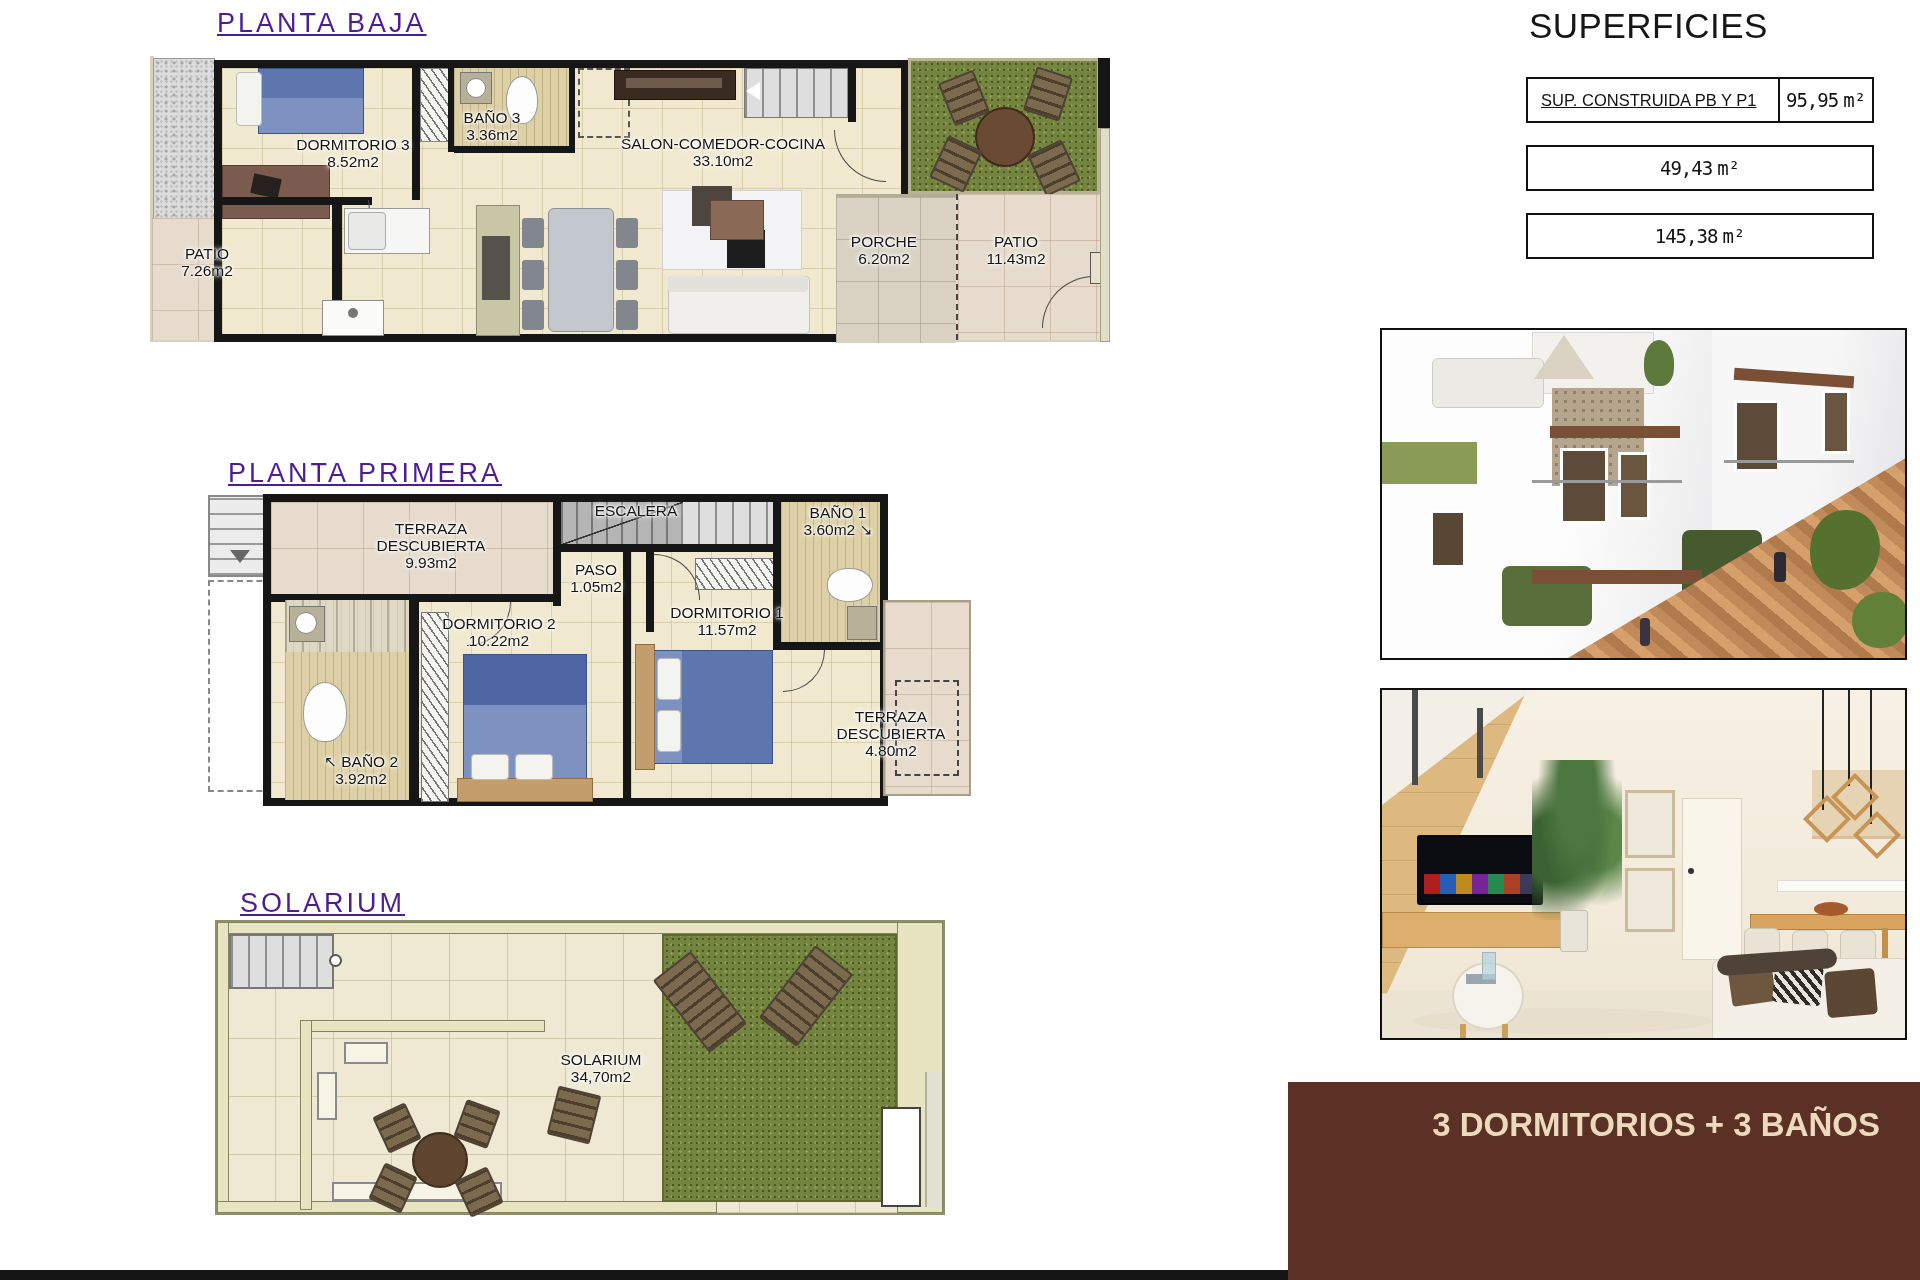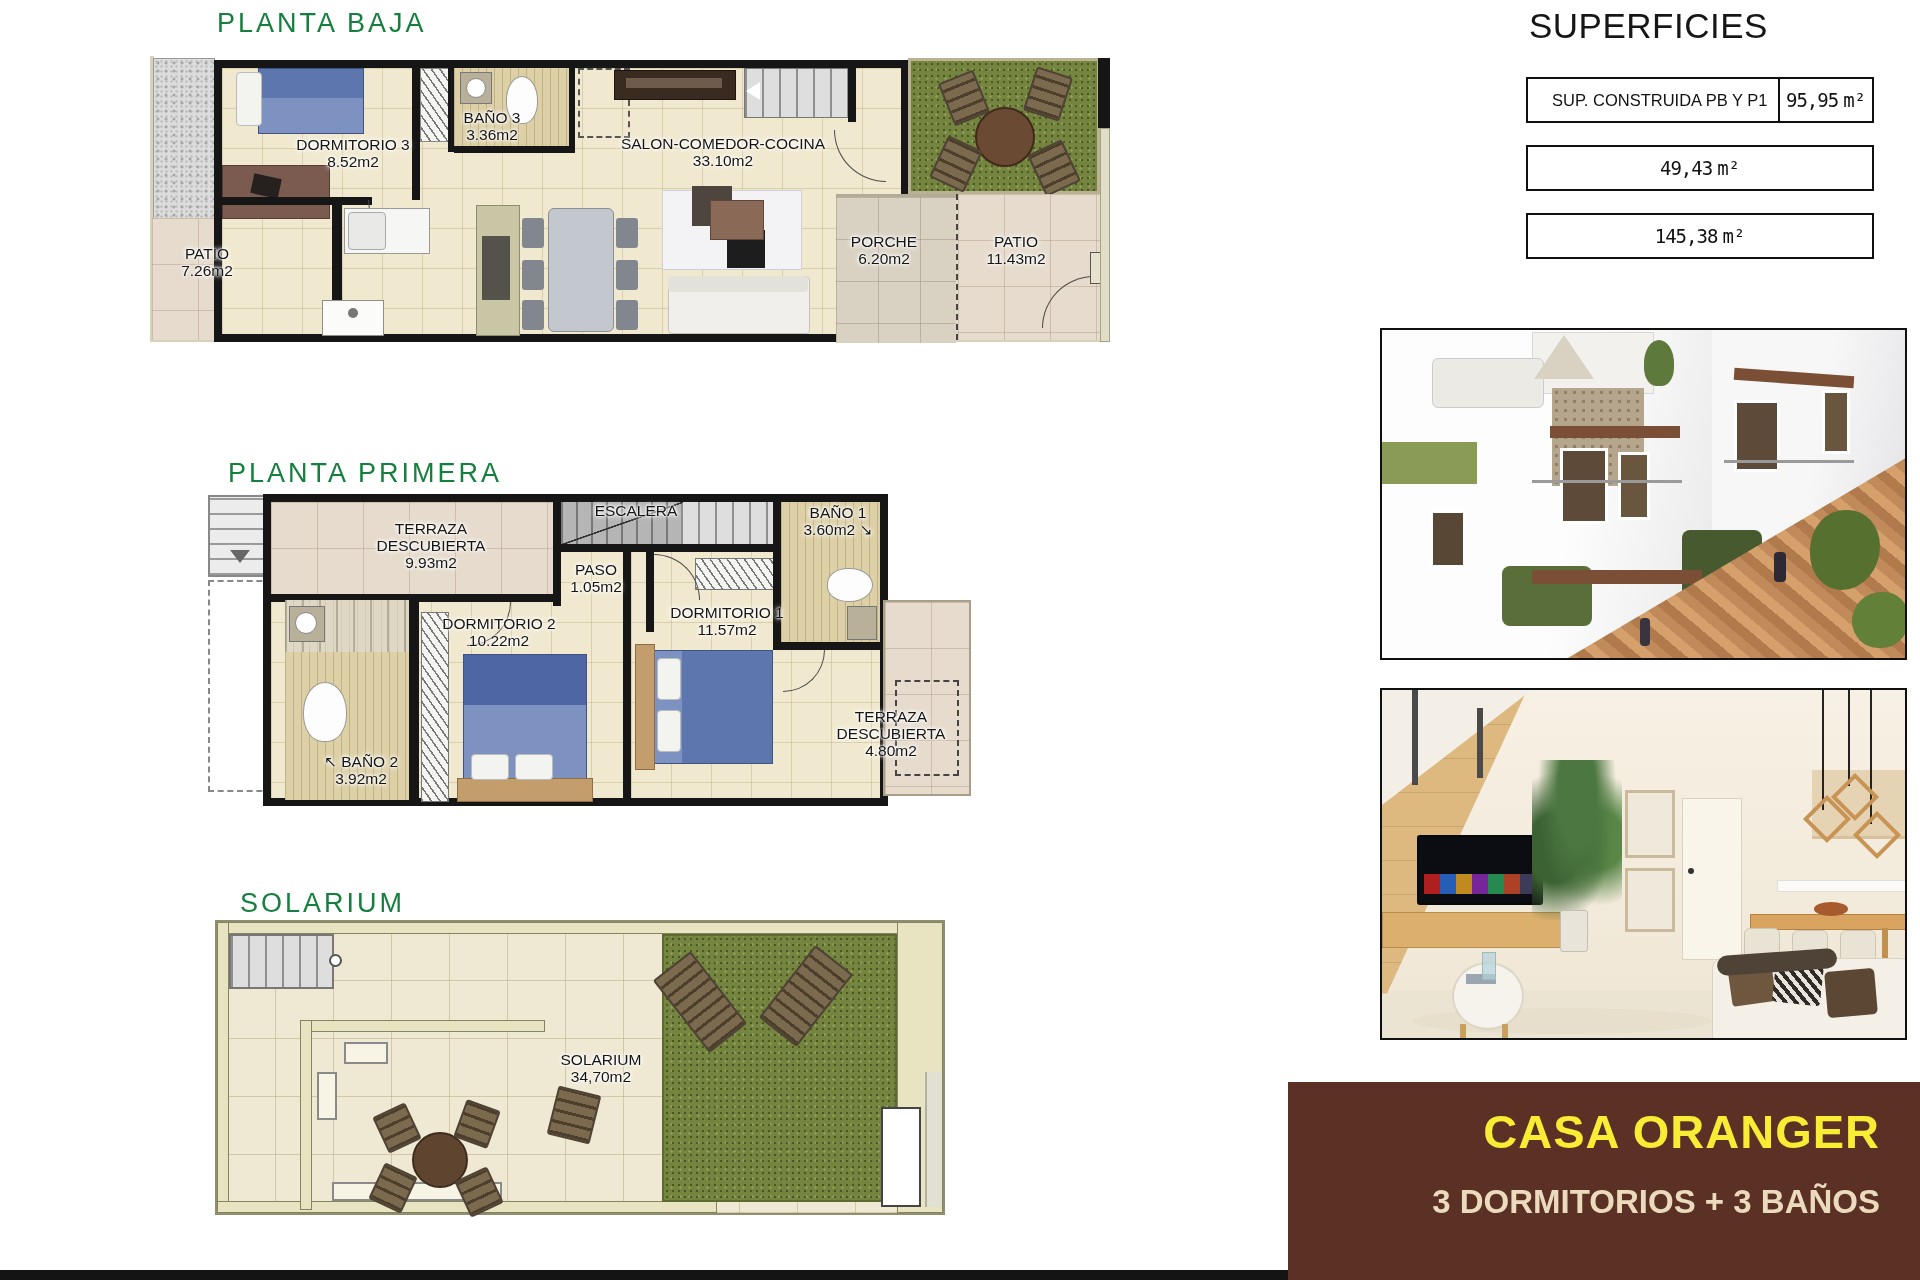--- a/index.html
+++ b/index.html
@@ -43,28 +43,28 @@
     background-image:repeating-linear-gradient(0deg,rgba(30,20,10,.5) 0 3px,transparent 3px 11px);
     border:2px solid #4e4236;border-radius:3px;}
   .wall{background:#161616;}
   .olive{background:#e8e4c1;border:1px solid #84845f;box-sizing:border-box;}
   .whitebox{background:#f7f4e6;border:2px solid #8a8a8a;box-sizing:border-box;}
 
   
   .rl{position:absolute;transform:translate(-50%,-50%);text-align:center;
       font-size:15.5px;line-height:1.1;color:#141414;white-space:nowrap;z-index:40;
       text-shadow:0 0 2px #fff,0 0 3px #fff,0 0 5px #fff,0 0 6px #fff;}
-  .plan-title{position:absolute;font-size:27px;font-weight:500;letter-spacing:3px;color:#15803d;z-index:40;}
+  .plan-title{position:absolute;font-size:27px;font-weight:500;letter-spacing:3px;color:#4c1d95;z-index:40;text-decoration:underline;}
 
   
   .sup-head{position:absolute;left:1529px;top:6px;font-size:35px;color:#161616;letter-spacing:.5px;}
   .srow{position:absolute;left:1526px;width:348px;height:46px;background:#fff;
         border:2px solid #101010;box-sizing:border-box;display:flex;}
   .srow .lab{width:252px;border-right:2px solid #101010;display:flex;align-items:center;
-        padding-left:24px;font-size:16.5px;color:#111;box-sizing:border-box;}
+        padding-left:13px;font-size:16.5px;color:#111;box-sizing:border-box;text-decoration:underline;}
   .srow .val{flex:1;display:flex;align-items:center;justify-content:center;
         font-family:"DejaVu Sans Mono",monospace;font-size:19px;color:#111;letter-spacing:-1px;}
   .srow .val .unit{margin-left:5px;letter-spacing:0;}
 
   
   .render{position:absolute;border:2px solid #101010;overflow:hidden;box-sizing:border-box;background:#f4f4f2;}
 
   
   .brand{position:absolute;left:1288px;top:1082px;width:632px;height:198px;background:#5b3126;
          text-align:right;padding-right:40px;box-sizing:border-box;z-index:50;}
@@ -360,18 +360,17 @@
     <div class="abs" style="left:335px;top:262px;width:120px;height:20px;background:#4f4337;border-radius:10px;transform:rotate(-4deg)"></div>
     <div class="abs" style="left:30px;top:318px;width:300px;height:26px;background:#e7dfcc;border-radius:50%"></div>
     <div class="abs" style="left:70px;top:272px;width:68px;height:64px;background:#f6f3ec;border:2px solid #ddd6c6;border-radius:50%"></div>
     <div class="abs" style="left:78px;top:334px;width:6px;height:16px;background:#caa05f"></div>
     <div class="abs" style="left:120px;top:334px;width:6px;height:16px;background:#caa05f"></div>
     <div class="abs" style="left:84px;top:284px;width:30px;height:10px;background:#9aa7b0"></div>
     <div class="abs" style="left:100px;top:262px;width:12px;height:26px;background:rgba(180,210,220,.7);border:1px solid #9fb7bd"></div>
   </div>
 
   <div class="brand">
-    <div class="t1">CASA ORANGER</div>
     <div class="t2">3 DORMITORIOS + 3 BAÑOS</div>
   </div>
 
   <div class="abs" style="left:0;top:1270px;width:1292px;height:10px;background:#141414"></div>
 </div>
 
 </body></html>

